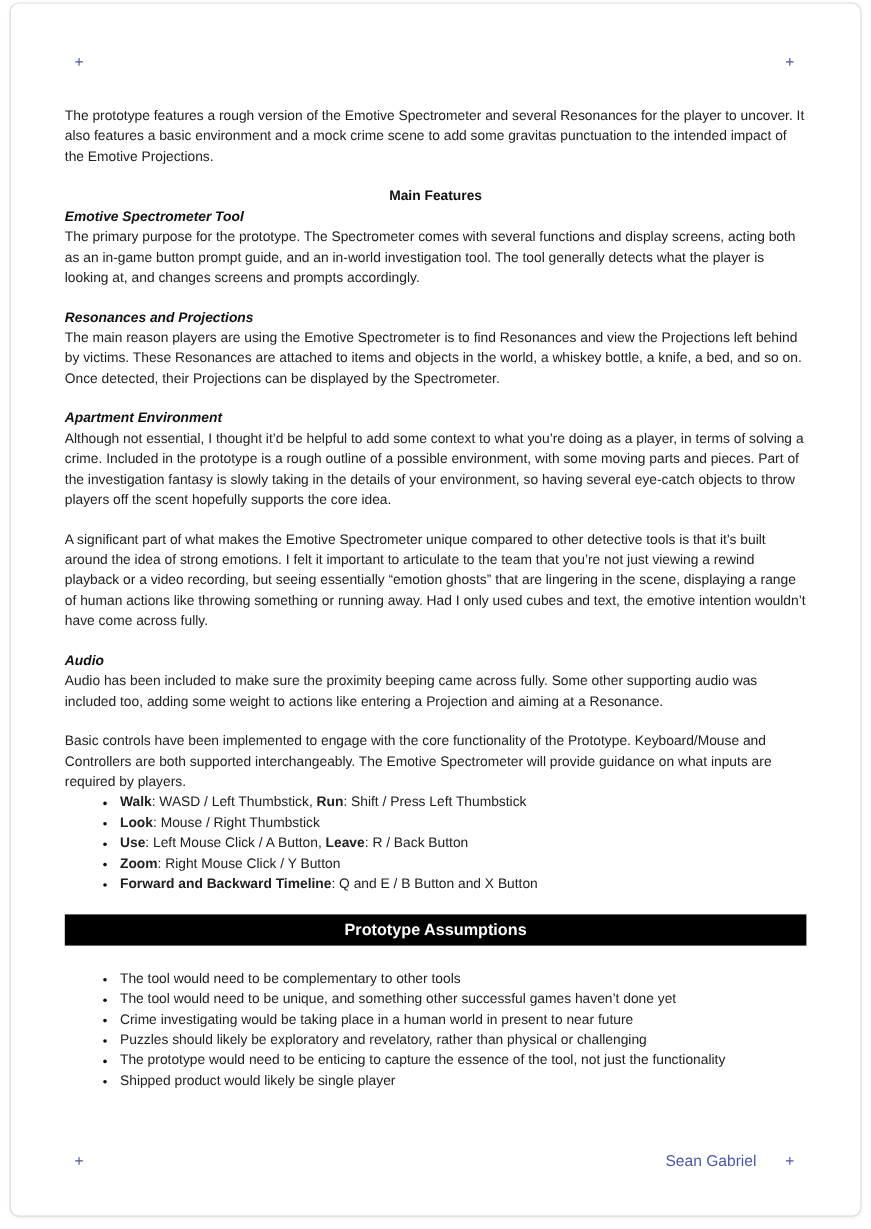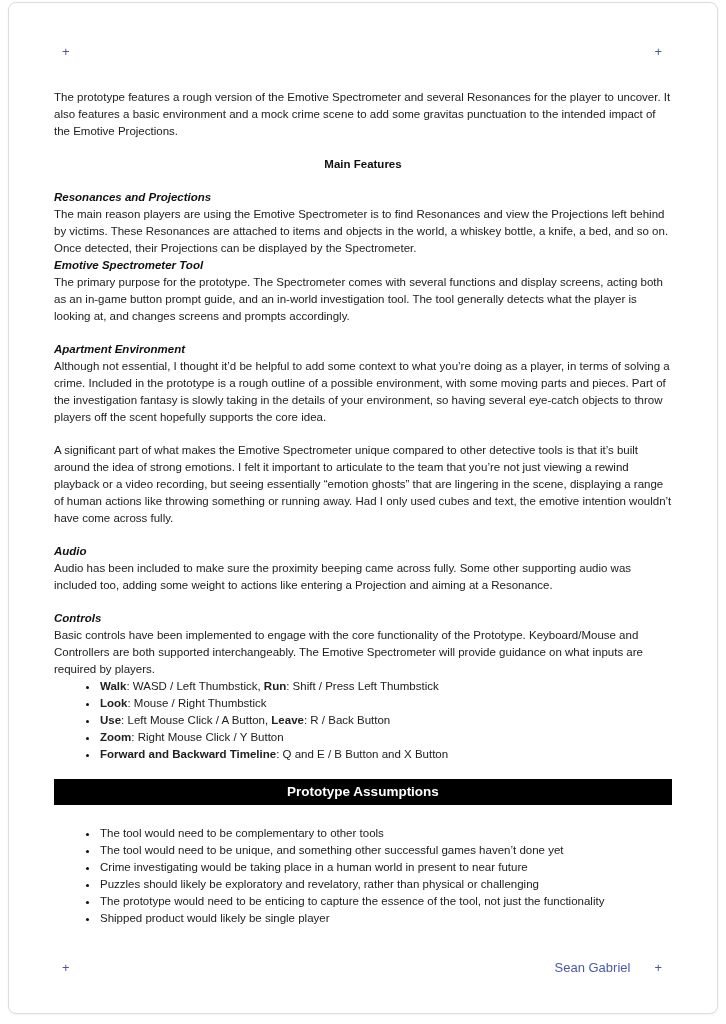--- a/index.html
+++ b/index.html
@@ -110,46 +110,45 @@
   <div class="marker-row">
     <span class="plus">+</span>
     <span class="plus">+</span>
   </div>
 
 
   <p class="body intro">The prototype features a rough version of the Emotive Spectrometer and several Resonances for the player to uncover. It also features a basic environment and a mock crime scene to add some gravitas punctuation to the intended impact of the Emotive Projections.</p>
 
   <div class="center-heading">Main Features</div>
 
+  <div class="doc-section first">
+    <h4>Emotive Spectrometer Tool</h4>
+    <p class="body">The primary purpose for the prototype. The Spectrometer comes with several functions and display screens, acting both as an in-game button prompt guide, and an in-world investigation tool. The tool generally detects what the player is looking at, and changes screens and prompts accordingly.</p>
+  </div>
+
   <div class="doc-section">
     <h4>Resonances and Projections</h4>
     <p class="body">The main reason players are using the Emotive Spectrometer is to find Resonances and view the Projections left behind by victims. These Resonances are attached to items and objects in the world, a whiskey bottle, a knife, a bed, and so on. Once detected, their Projections can be displayed by the Spectrometer.</p>
-  </div>
-
-  <div class="doc-section first">
-    <h4>Emotive Spectrometer Tool</h4>
-    <p class="body">The primary purpose for the prototype. The Spectrometer comes with several functions and display screens, acting both as an in-game button prompt guide, and an in-world investigation tool. The tool generally detects what the player is looking at, and changes screens and prompts accordingly.</p>
   </div>
 
   <div class="doc-section">
     <h4>Apartment Environment</h4>
     <p class="body">Although not essential, I thought it’d be helpful to add some context to what you’re doing as a player, in terms of solving a crime. Included in the prototype is a rough outline of a possible environment, with some moving parts and pieces. Part of the investigation fantasy is slowly taking in the details of your environment, so having several eye-catch objects to throw players off the scent hopefully supports the core idea.</p>
   </div>
 
   <div class="doc-section">
     <p class="body">A significant part of what makes the Emotive Spectrometer unique compared to other detective tools is that it’s built around the idea of strong emotions. I felt it important to articulate to the team that you’re not just viewing a rewind playback or a video recording, but seeing essentially “emotion ghosts” that are lingering in the scene, displaying a range of human actions like throwing something or running away. Had I only used cubes and text, the emotive intention wouldn’t have come across fully.</p>
   </div>
 
   <div class="doc-section">
     <h4>Audio</h4>
     <p class="body">Audio has been included to make sure the proximity beeping came across fully. Some other supporting audio was included too, adding some weight to actions like entering a Projection and aiming at a Resonance.</p>
   </div>
 
   <div class="doc-section">
-    <h4>Controls</h4>
     <p class="body">Basic controls have been implemented to engage with the core functionality of the Prototype. Keyboard/Mouse and Controllers are both supported interchangeably. The Emotive Spectrometer will provide guidance on what inputs are required by players.</p>
   </div>
 
   <ul class="bullets" id="controls-list">
       <li><span class="b">Walk</span><span>: WASD / Left Thumbstick, </span><span class="b">Run</span><span>: Shift / Press Left Thumbstick</span></li>
       <li><span class="b">Look</span><span>: Mouse / Right Thumbstick</span></li>
       <li><span class="b">Use</span><span>: Left Mouse Click / A Button, </span><span class="b">Leave</span><span>: R / Back Button</span></li>
       <li><span class="b">Zoom</span><span>: Right Mouse Click / Y Button</span></li>
       <li><span class="b">Forward and Backward Timeline</span><span>: Q and E / B Button and X Button</span></li>
     </ul>

